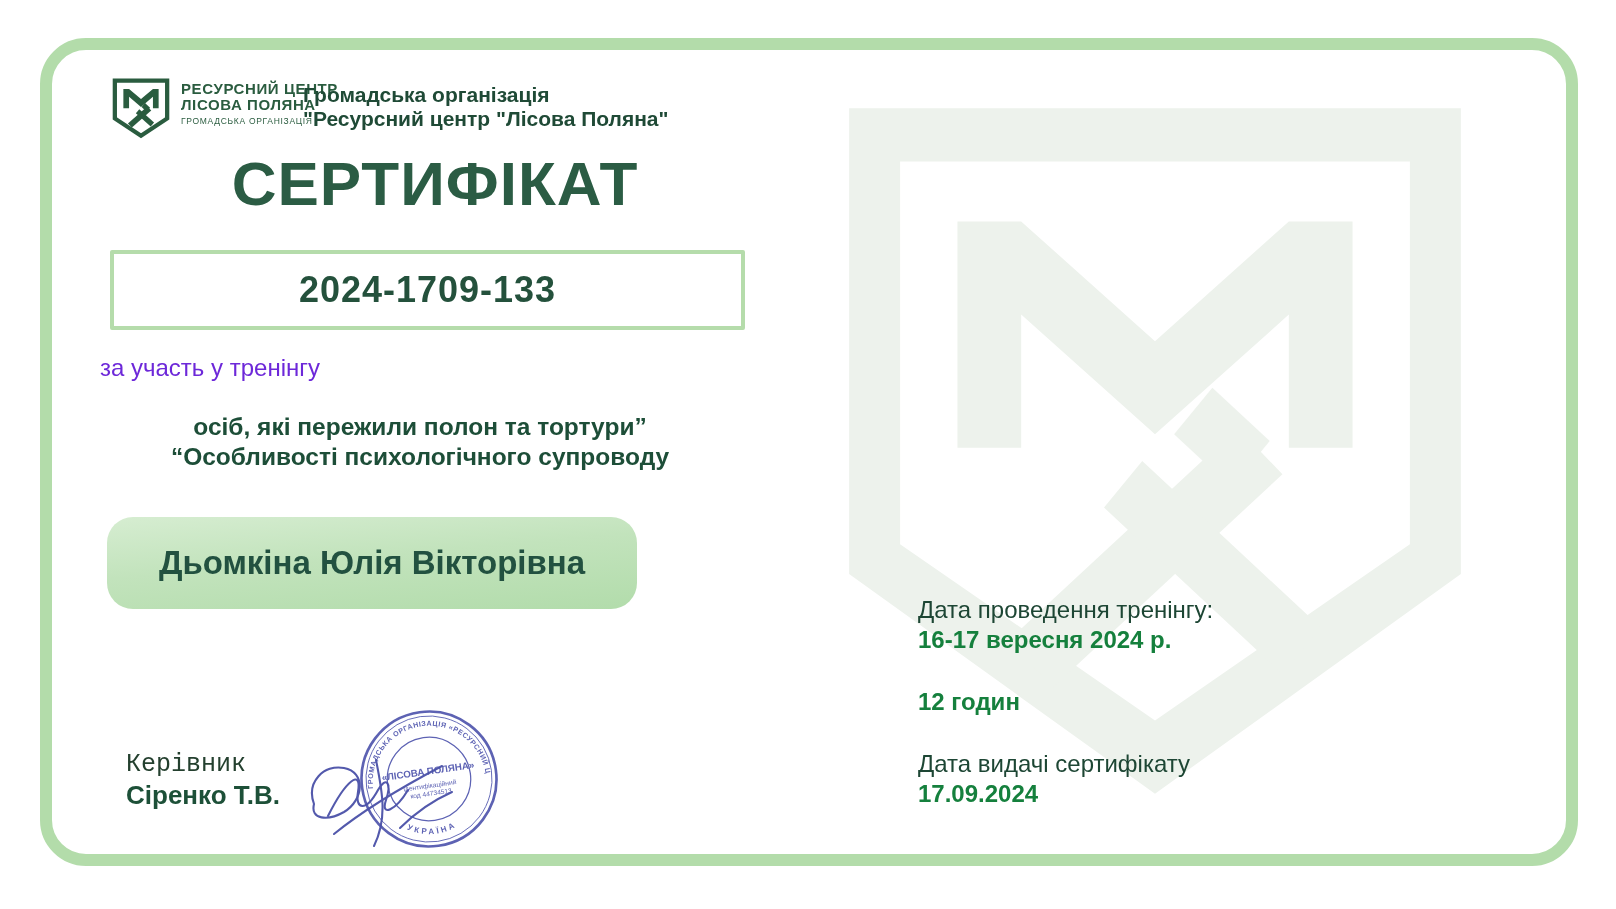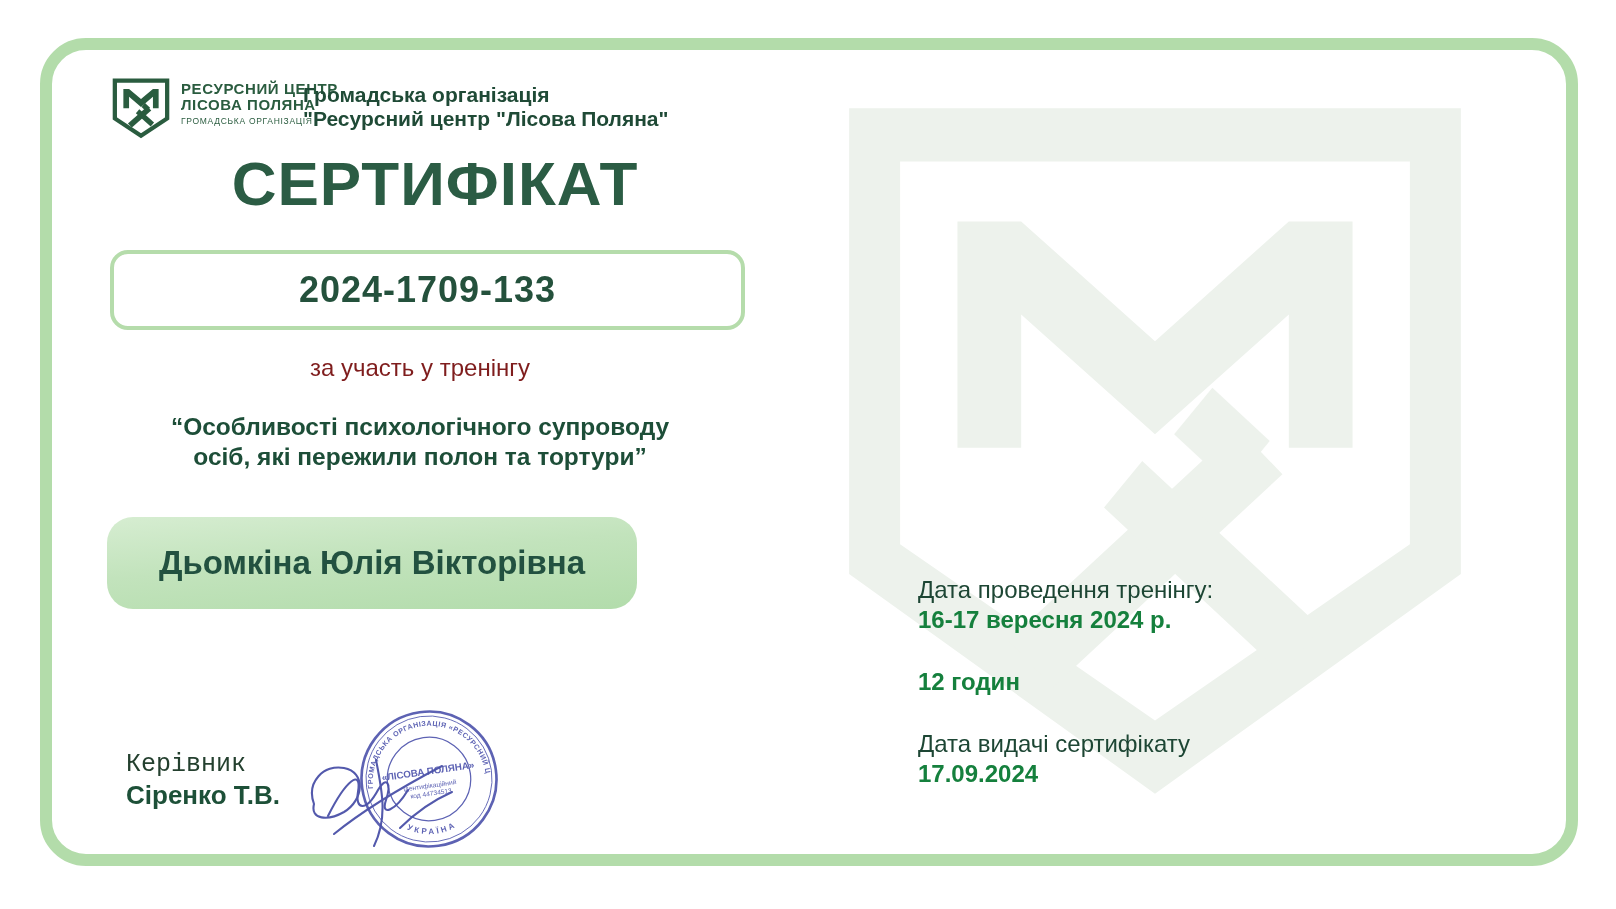--- a/index.html
+++ b/index.html
@@ -21,37 +21,37 @@
   
   .logo-wrap{left:112px;top:78px;display:flex;gap:11px;align-items:flex-start;z-index:2;}
   .logo-text{padding-top:3px;}
   .logo-line{font-weight:bold;font-size:15px;line-height:16px;letter-spacing:0.6px;color:#2a5c3f;}
   .logo-sub{font-size:8.5px;letter-spacing:0.7px;color:#2a5c3f;margin-top:3px;}
   .org-name{left:303px;top:83px;font-size:21px;font-weight:bold;line-height:24px;color:#1f4a36;z-index:2;}
   
   .cert-title{left:115px;top:148px;width:640px;text-align:center;
     font-size:62px;font-weight:bold;letter-spacing:1px;color:#2b5c44;z-index:2;}
   .number-box{left:110px;top:250px;width:627px;height:72px;
-    border:4px solid #b5dcab;border-radius:18px;background:#ffffff;
+    border:4px solid #b5dcab;border-radius:2px;background:#ffffff;
     display:flex;align-items:center;justify-content:center;z-index:2;}
   .number-box span{font-size:36px;font-weight:bold;letter-spacing:1px;color:#24513c;}
-  .subtitle{left:100px;top:354px;width:640px;text-align:center;font-size:24px;color:#7f1d1d;z-index:2;}
+  .subtitle{left:100px;top:354px;width:640px;font-size:24px;color:#6d28d9;z-index:2;}
   .course{left:100px;top:412px;width:640px;text-align:center;
     font-size:24.5px;font-weight:bold;line-height:30px;color:#1d4e38;z-index:2;}
   .name-panel{left:107px;top:517px;width:530px;height:92px;border-radius:26px;
     background:linear-gradient(175deg,#d6edd1 0%,#c2e3bc 45%,#b2dcab 100%);
     display:flex;align-items:center;justify-content:center;z-index:2;}
   .name-panel span{font-size:33px;font-weight:bold;color:#225140;}
   
   .sig-role{left:126px;top:750px;font-size:25px;color:#24402f;z-index:2;font-family:Liberation Mono, monospace;}
   .sig-name{left:126px;top:780px;font-size:26px;font-weight:bold;color:#1d5038;z-index:2;}
   .stamp{left:358px;top:708px;width:142px;height:142px;z-index:4;transform:rotate(-8deg);opacity:0.93;}
   .autograph{left:300px;top:742px;width:178px;height:110px;z-index:5;opacity:0.95;}
   
-  .details{left:918px;top:576px;width:440px;z-index:2;}
+  .details{left:918px;top:596px;width:440px;z-index:2;}
   .detail-block{margin-bottom:34px;}
   .detail-label{font-size:24px;line-height:28px;color:#1d4634;}
   .detail-value{font-size:24px;line-height:28px;font-weight:bold;color:#15803d;margin-top:2px;}
 </style>
 </head>
 <body>
 
 <svg class="watermark" viewBox="0 0 204 214" preserveAspectRatio="none" aria-hidden="true">
   <path fill="#edf2ec" fill-rule="evenodd" d="M6,4 H198 V144 L102,210 L6,144 Z  M22,20 H182 V135 L102,188 L22,135 Z"></path>
   <polygon fill="#edf2ec" points="40,38 60,38 102,74 144,38 164,38 164,106 144,106 144,66 102,102 60,66 60,106 40,106"></polygon>
@@ -84,22 +84,22 @@
 
 <div class="abs cert-title">СЕРТИФІКАТ</div>
 
 <div class="abs number-box">
   <span>2024-1709-133</span>
 </div>
 
 <div class="abs subtitle">за участь у тренінгу</div>
 
 <div class="abs course">
+  <div>осіб, які пережили полон та тортури”</div>
   <div>“Особливості психологічного супроводу</div>
-  <div>осіб, які пережили полон та тортури”</div>
 </div>
 
 <div class="abs name-panel">
   <span>Дьомкіна Юлія Вікторівна</span>
 </div>
 
 <div class="abs sig-role">Керівник</div>
 <div class="abs sig-name">Сіренко Т.В.</div>
 
 <svg class="abs stamp" viewBox="0 0 160 160" aria-hidden="true">

